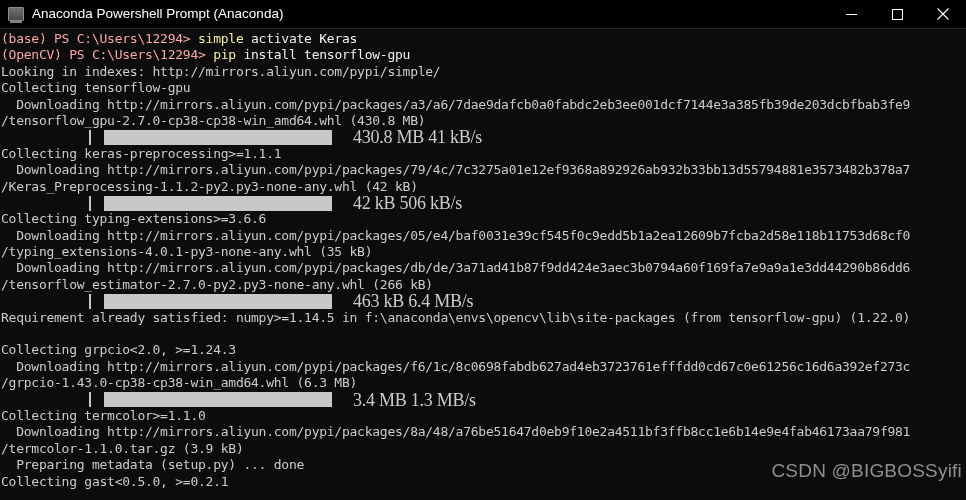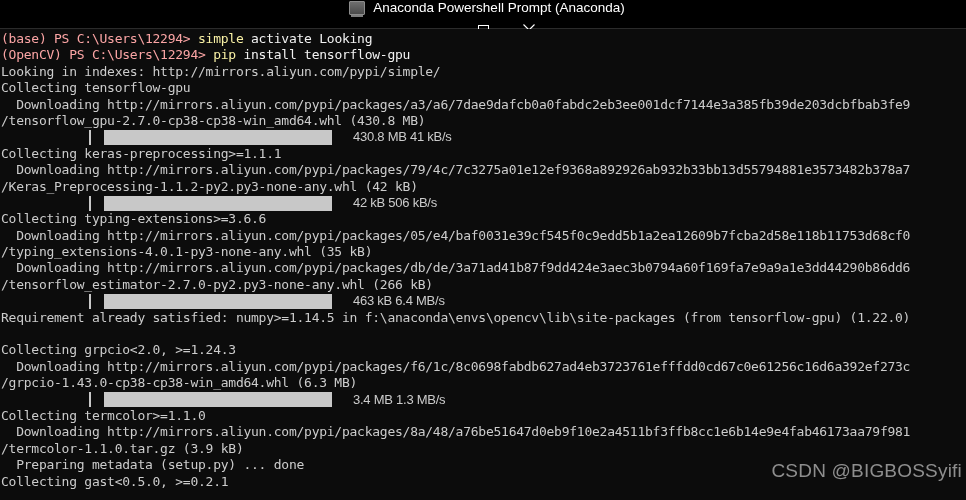--- a/index.html
+++ b/index.html
@@ -25,21 +25,20 @@
   }
 
   #titlebar {
     position: relative;
     display: flex;
     align-items: center;
     height: 28px;
     background: #000000;
     border-bottom: 1px solid #2b2b2b;
     user-select: none;
-    flex-direction: column;
   }
 
   #titlebar-left {
     display: flex;
     align-items: center;
     flex: 1 1 auto;
     min-width: 0;
     padding-left: 8px;
   }
 
@@ -118,22 +117,22 @@
 
   .tok-yellow { color: #f9f1a5; }
   .tok-white  { color: #f2f2f2; }
   .tok-plain  { color: #fca5a5; }
 
   
   .progress-row {
     display: flex;
     align-items: center;
     height: 16.4px;
-    font-family: Liberation Sans, sans-serif;
-    font-size: 13px;
+    font-family: Liberation Serif, serif;
+    font-size: 18px;
     line-height: 16.4px;
     color: #cccccc;
     white-space: pre;
     letter-spacing: -0.25px;
     gap: 11px;
   }
   .progress-indent { display: inline-block; }
   .progress-bar {
     display: inline-block;
     height: 15px;
@@ -187,21 +186,21 @@
       </button>
       <button class="winbtn close" aria-label="Close">
         <svg width="12" height="12" viewBox="0 0 12 12">
           <path d="M0.5 0.5 L11.5 11.5 M11.5 0.5 L0.5 11.5" stroke="#ffffff" stroke-width="1.1" fill="none"></path>
         </svg>
       </button>
     </div>
   </div>
 
   <div id="console">
-      <div class="line"><span class="tok-plain">(base) PS C:\Users\12294&gt; </span><span class="tok-yellow">simple</span><span class="tok-white"> activate Looking</span></div>
+      <div class="line"><span class="tok-plain">(base) PS C:\Users\12294&gt; </span><span class="tok-yellow">simple</span><span class="tok-white"> activate Keras</span></div>
       <div class="line"><span class="tok-plain">(OpenCV) PS C:\Users\12294&gt; </span><span class="tok-yellow">pip</span><span class="tok-white"> install tensorflow-gpu</span></div>
       <div class="line">Looking in indexes: http://mirrors.aliyun.com/pypi/simple/</div>
       <div class="line">Collecting tensorflow-gpu</div>
       <div class="line">  Downloading http://mirrors.aliyun.com/pypi/packages/a3/a6/7dae9dafcb0a0fabdc2eb3ee001dcf7144e3a385fb39de203dcbfbab3fe9</div>
       <div class="line">/tensorflow_gpu-2.7.0-cp38-cp38-win_amd64.whl (430.8 MB)</div>
       <div class="progress-row"><span class="progress-indent" style="width: 78px;"></span><span class="progress-bar-edge"></span><span class="progress-bar" style="width: 228px;"></span><span class="progress-text">430.8 MB 41 kB/s</span></div>
       <div class="line">Collecting keras-preprocessing&gt;=1.1.1</div>
       <div class="line">  Downloading http://mirrors.aliyun.com/pypi/packages/79/4c/7c3275a01e12ef9368a892926ab932b33bb13d55794881e3573482b378a7</div>
       <div class="line">/Keras_Preprocessing-1.1.2-py2.py3-none-any.whl (42 kB)</div>
       <div class="progress-row"><span class="progress-indent" style="width: 78px;"></span><span class="progress-bar-edge"></span><span class="progress-bar" style="width: 228px;"></span><span class="progress-text">42 kB 506 kB/s</span></div>

